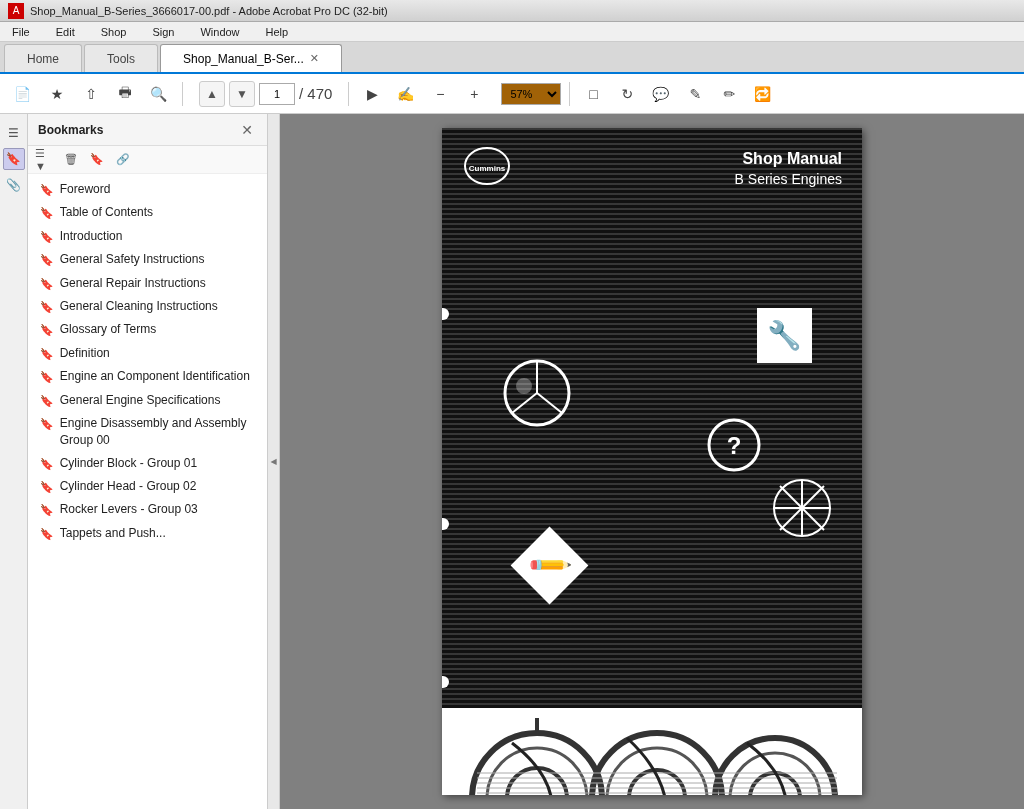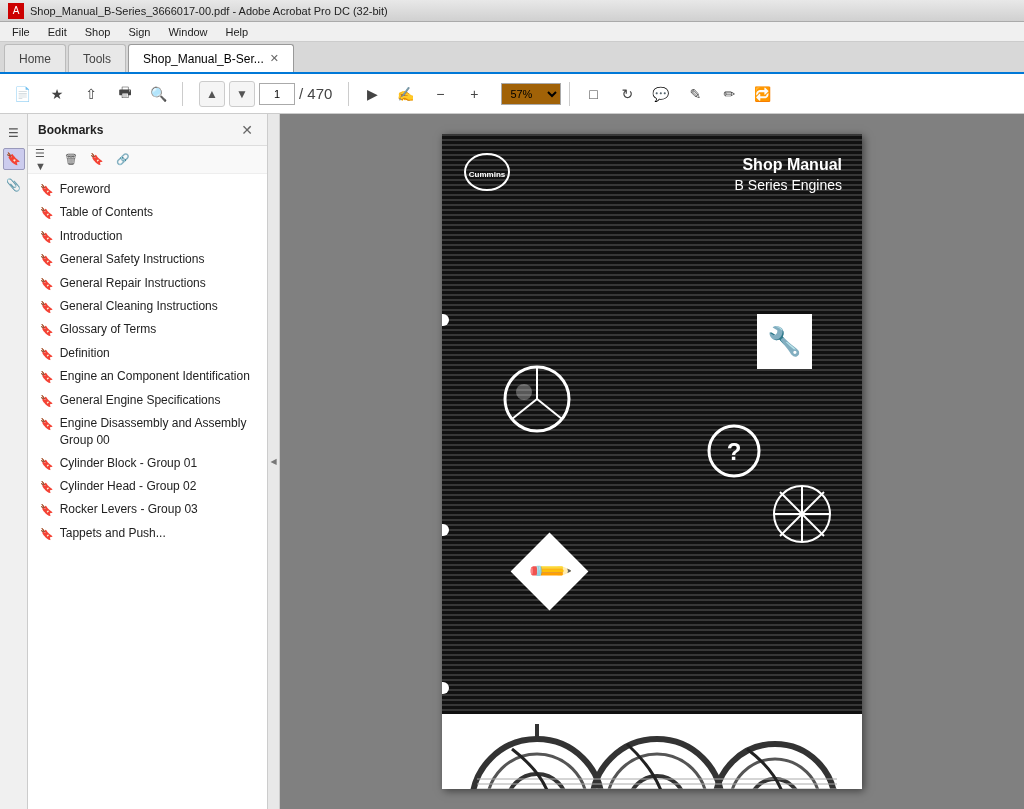--- a/index.html
+++ b/index.html
@@ -20,40 +20,40 @@
 
     
     .menu-bar {
       height: 20px;
       background: #f0f0f0;
       display: flex;
       align-items: center;
       padding: 1px 4px;
       border-bottom: 1px solid #ccc;
       font-size: 11px;
-      gap: 2px;
+      gap: 10px;
     }
     .menu-item {
       padding: 2px 8px;
       cursor: pointer;
       color: #222;
     }
 
     
     .tab-bar {
       height: 32px;
       background: #d8d8d8;
       display: flex;
       align-items: flex-end;
       padding: 0 0 0 4px;
       border-bottom: 2px solid #0078d7;
     }
     .tab {
       height: 28px;
-      padding: 0 14px;
+      padding: 0 22px;
       display: flex;
       align-items: center;
       font-size: 12px;
       cursor: pointer;
       border: 1px solid #bbb;
       border-bottom: none;
       gap: 6px;
       background: #e8e8e8;
       color: #444;
       border-radius: 3px 3px 0 0;
@@ -244,21 +244,21 @@
       font-size: 8px;
       color: #777;
     }
 
     
     .doc-viewer {
       flex: 1;
       background: #808080;
       display: flex;
       justify-content: center;
-      padding: 20px;
+      padding: 14px;
       overflow: auto;
       position: relative;
     }
 
     
     .pdf-page {
       width: 420px;
       background: white;
       box-shadow: 2px 2px 8px rgba(0,0,0,0.5);
       position: relative;

